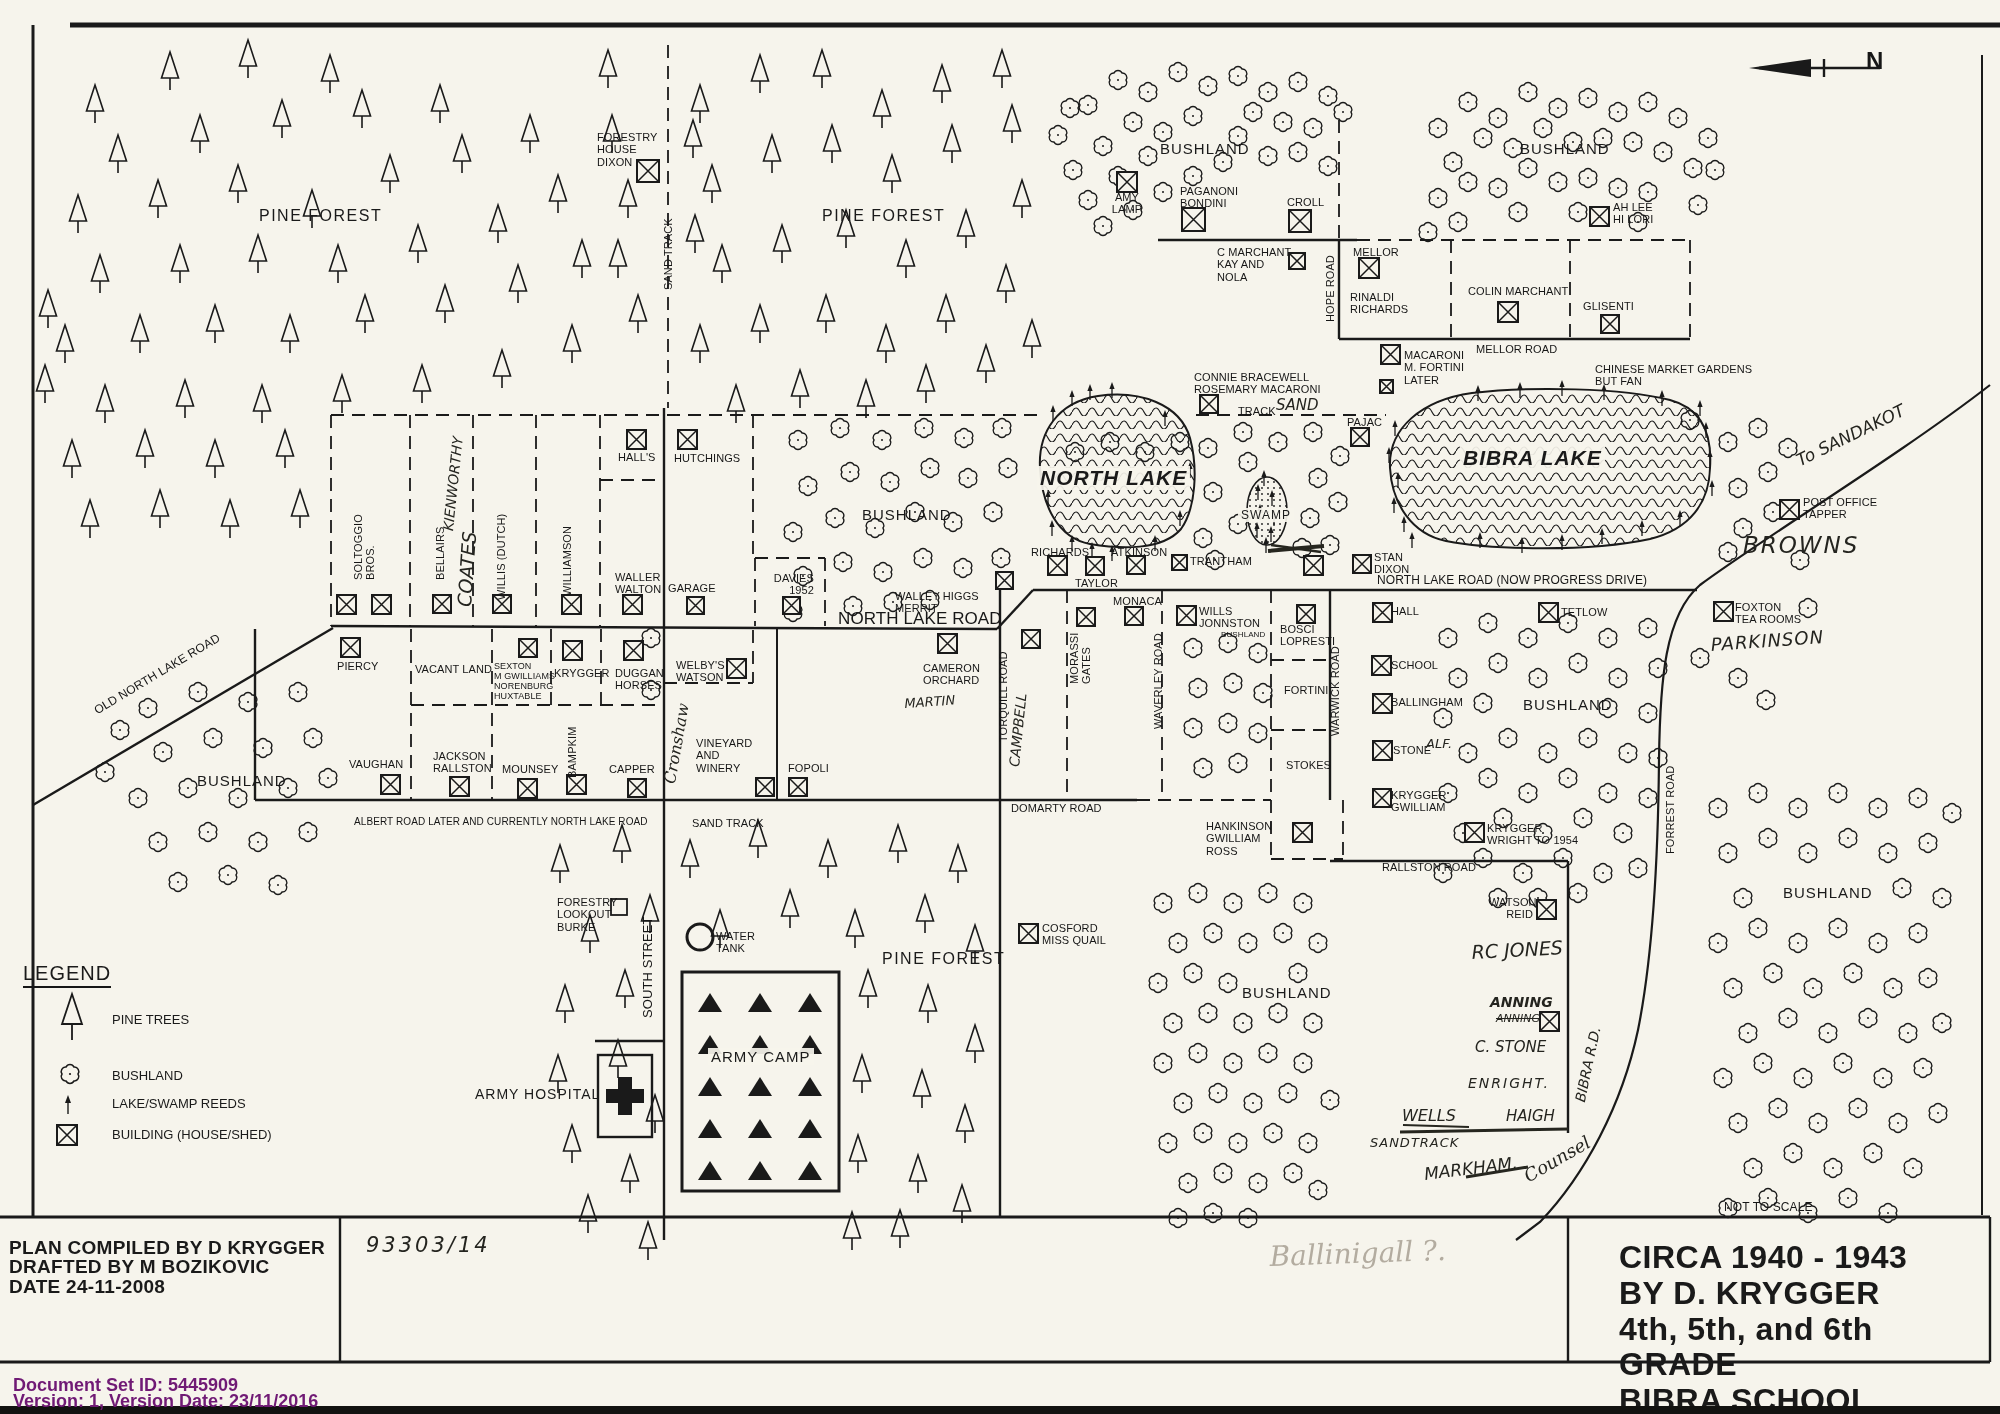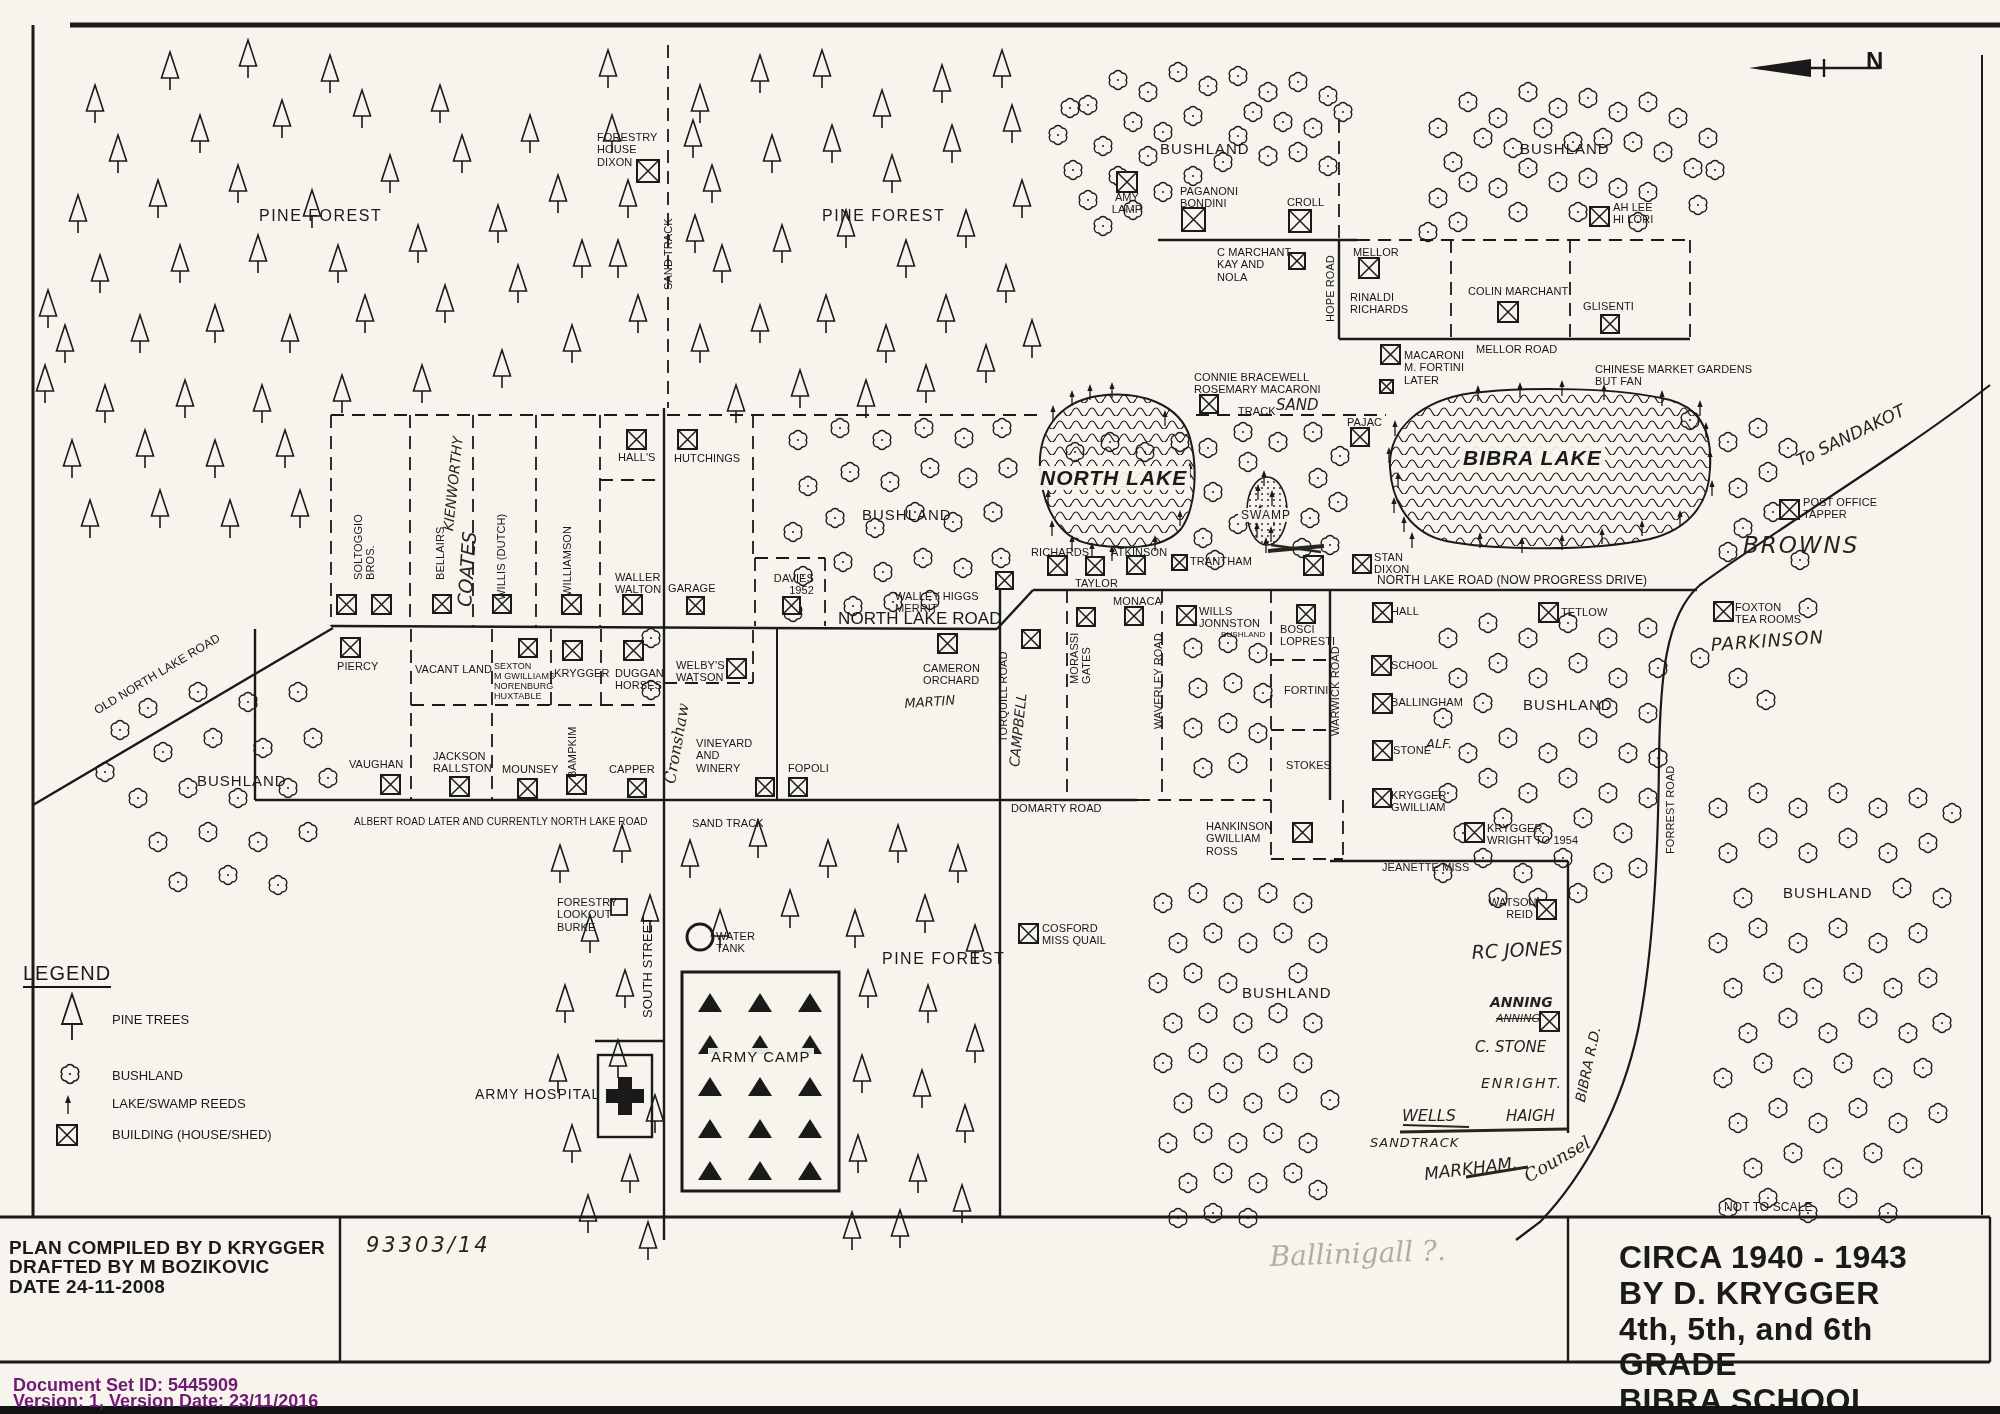--- a/index.html
+++ b/index.html
@@ -2008,21 +2008,21 @@
 ROSS</div>
       <div class="lbl" style="left: 1391px; top: 605px;">HALL</div>
       <div class="lbl" style="left: 1561px; top: 606px;">TETLOW</div>
       <div class="lbl" style="left: 1391px; top: 659px;">SCHOOL</div>
       <div class="lbl" style="left: 1391px; top: 696px;">BALLINGHAM</div>
       <div class="lbl" style="left: 1393px; top: 744px;">STONE</div>
       <div class="lbl" style="left: 1391px; top: 789px;">KRYGGER
 GWILLIAM</div>
       <div class="lbl" style="left: 1487px; top: 822px;">KRYGGER
 WRIGHT TO 1954</div>
-      <div class="lbl" style="left: 1382px; top: 861px;">JEANETTE MISS</div>
+      <div class="lbl" style="left: 1382px; top: 861px;">RALLSTON ROAD</div>
       <div class="lbl" style="left: 1489px; top: 896px; text-align: right; width: 44px;">WATSON
 REID</div>
       <div class="lbl" style="left: 1664px; top: 854px; transform: rotate(-90deg);">FORREST ROAD</div>
       <div class="lbl" style="left: 1042px; top: 922px;">COSFORD
 MISS QUAIL</div>
       <div class="lbl" style="left: 557px; top: 896px;">FORESTRY
 LOOKOUT
 BURKE</div>
       <div class="lbl" style="left: 716px; top: 930px;">WATER
 TANK</div>
@@ -2040,21 +2040,21 @@
       <div class="hand" style="left: 1006px; top: 766px; font-size: 14px; transform: rotate(-84deg);">CAMPBELL</div>
       <div class="hand" style="left: 904px; top: 696px; font-size: 13px; transform: rotate(-4deg);">MARTIN</div>
       <div class="hand" style="left: 1793px; top: 452px; font-size: 17px; transform: rotate(-26deg);">To SANDAKOT</div>
       <div class="hand" style="left: 1743px; top: 532px; font-size: 23px; letter-spacing: 2px;">BROWNS</div>
       <div class="hand" style="left: 1710px; top: 634px; font-size: 18px; letter-spacing: 1px; transform: rotate(-4deg);">PARKINSON</div>
       <div class="hand" style="left: 1426px; top: 736px; font-size: 13px;">ALF.</div>
       <div class="hand" style="left: 1471px; top: 941px; font-size: 19px; transform: rotate(-3deg);">RC JONES</div>
       <div class="hand" style="left: 1490px; top: 994px; font-size: 14px; font-weight: 700;">ANNING</div>
       <div class="hand strike" style="left: 1496px; top: 1012px; font-size: 11px;">ANNING</div>
       <div class="hand" style="left: 1475px; top: 1038px; font-size: 15px;">C. STONE</div>
-      <div class="hand" style="left: 1468px; top: 1075px; font-size: 14px; letter-spacing: 2px; margin-left: 13px;">ENRIGHT.</div>
+      <div class="hand" style="left: 1468px; top: 1075px; font-size: 14px; letter-spacing: 2px;">ENRIGHT.</div>
       <div class="hand" style="left: 1402px; top: 1106px; font-size: 16px;">WELLS</div>
       <div class="hand" style="left: 1506px; top: 1107px; font-size: 15px;">HAIGH</div>
       <div class="hand" style="left: 1370px; top: 1135px; font-size: 13px; letter-spacing: 1px;">SANDTRACK</div>
       <div class="hand" style="left: 1423px; top: 1164px; font-size: 17px; transform: rotate(-7deg);">MARKHAM.</div>
       <div class="hand script" style="left: 1520px; top: 1168px; font-size: 18px; transform: rotate(-30deg);">Counsel</div>
       <div class="hand" style="left: 1572px; top: 1100px; font-size: 14px; transform: rotate(-78deg);">BIBRA R.D.</div>
     </div>
 
   <div id="legend-panel">
     <div class="ltitle">LEGEND</div>

